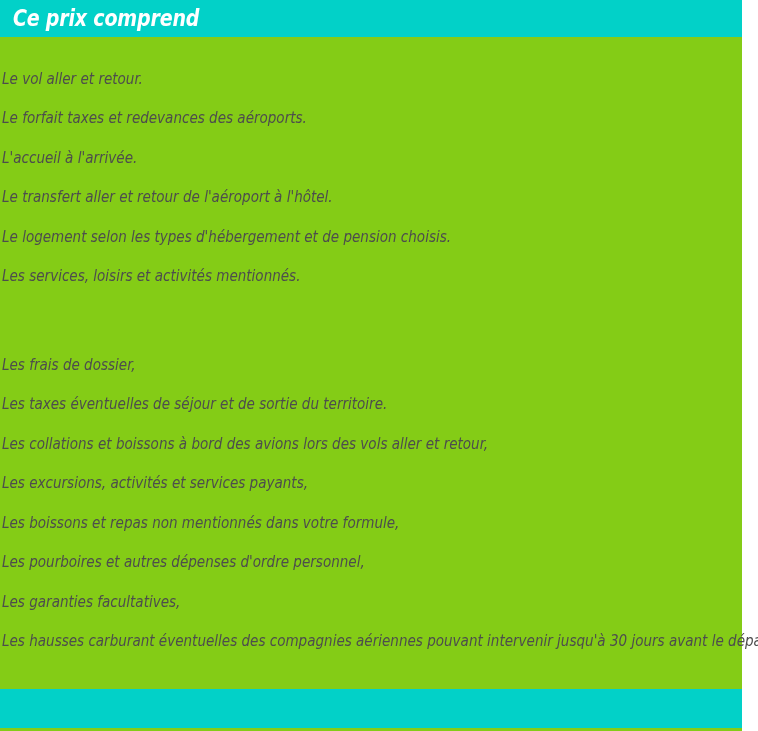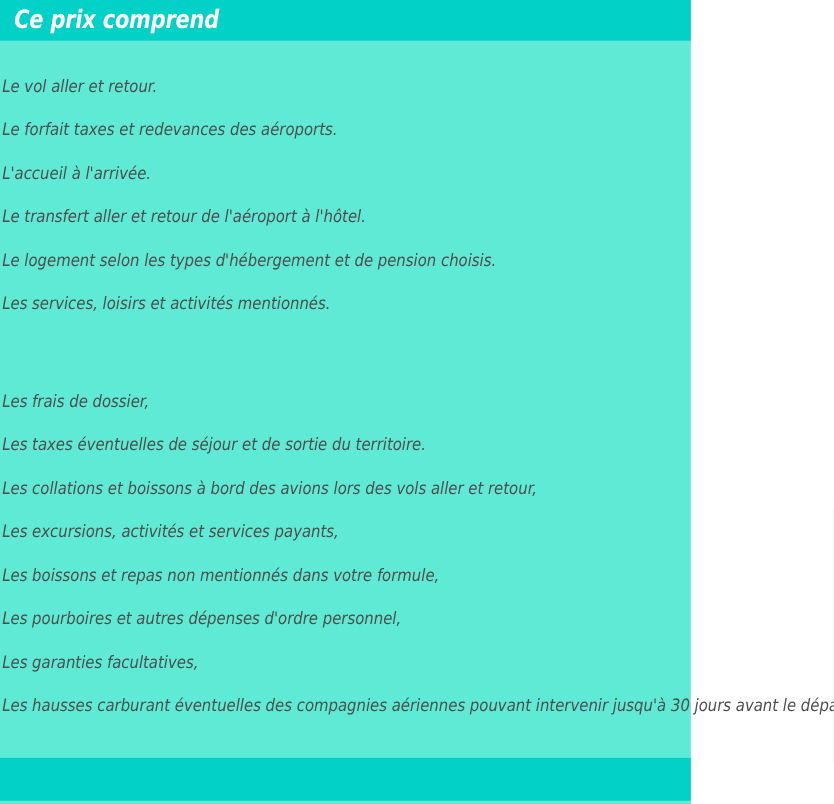--- a/index.html
+++ b/index.html
@@ -9,24 +9,24 @@
   }
   body {
     width: 758px;
     height: 731px;
     background: #ffffff;
     font-family: "Liberation Sans", sans-serif;
     overflow: hidden;
   }
 
   .page {
-    width: 628px;
+    width: 742px;
     height: 731px;
     position: relative;
-    background: #5eead4;
+    background: #84cc16;
   }
 
   
   .section-band {
     background: #02d1c8;
     width: 100%;
     box-sizing: border-box;
     display: flex;
     align-items: center;
   }

